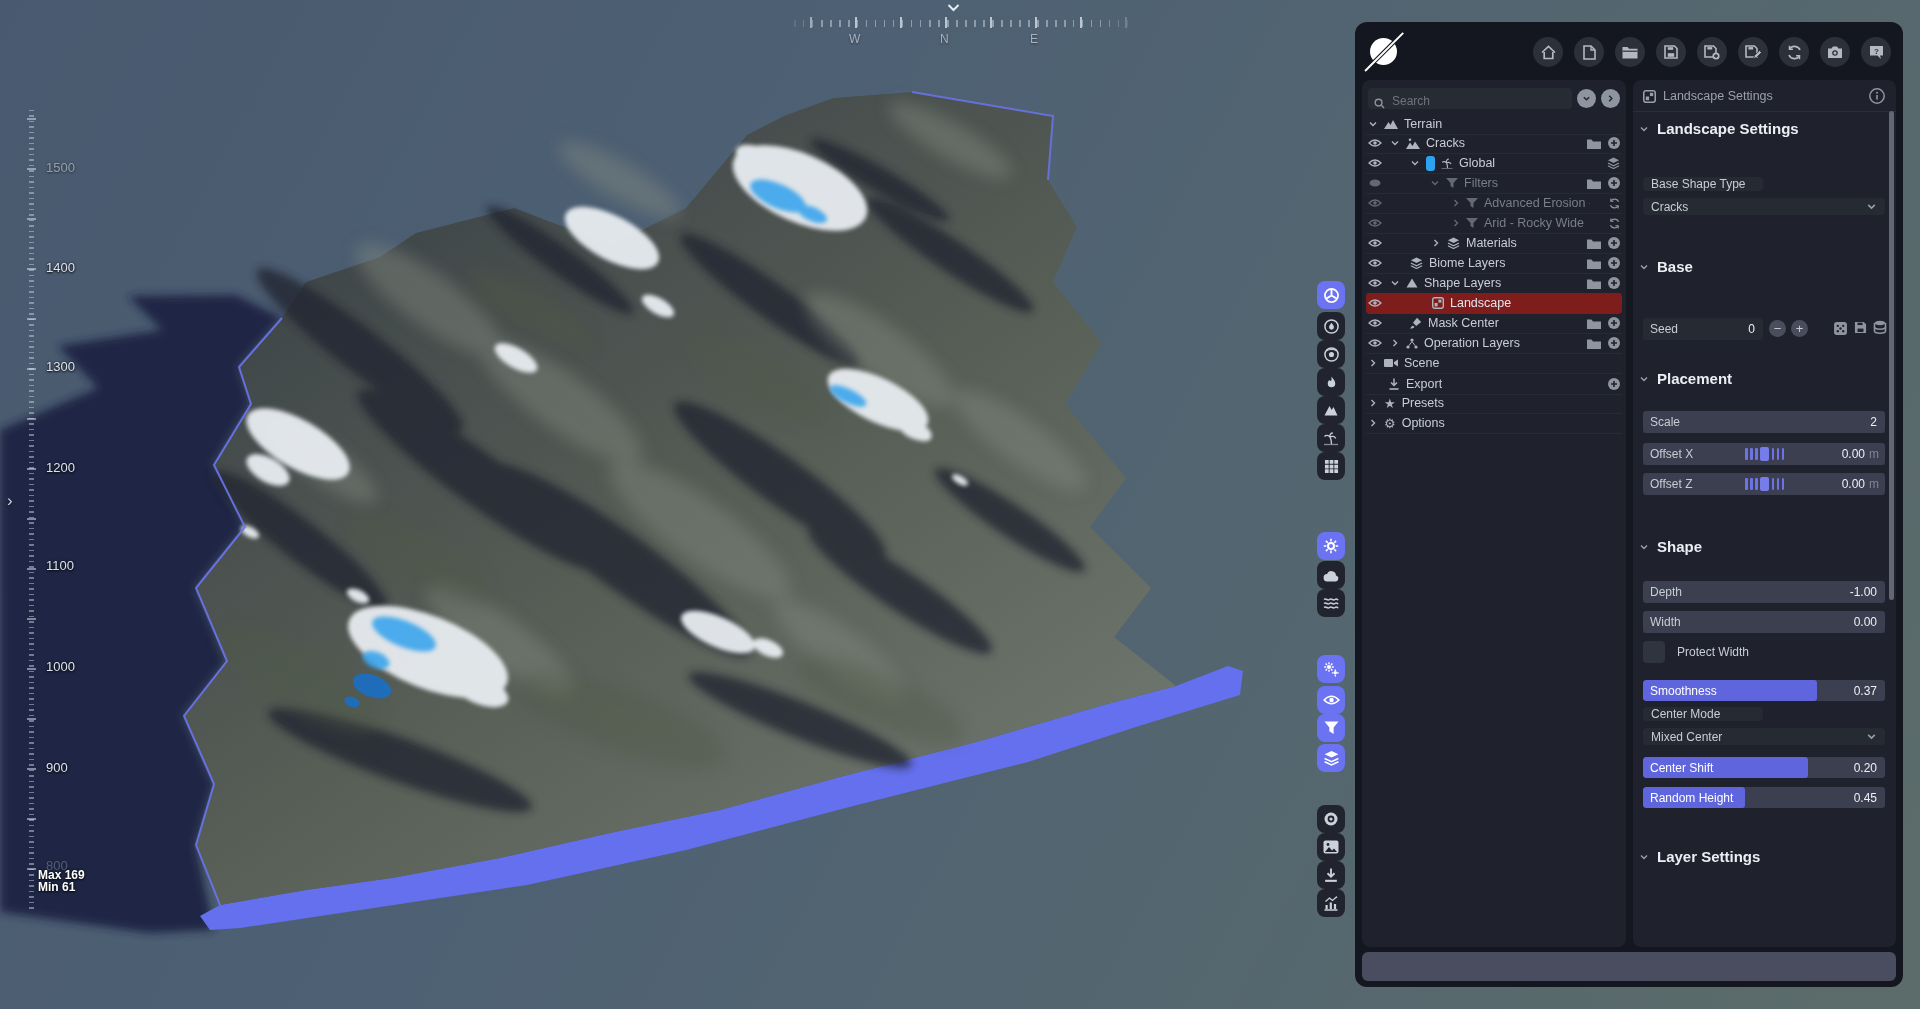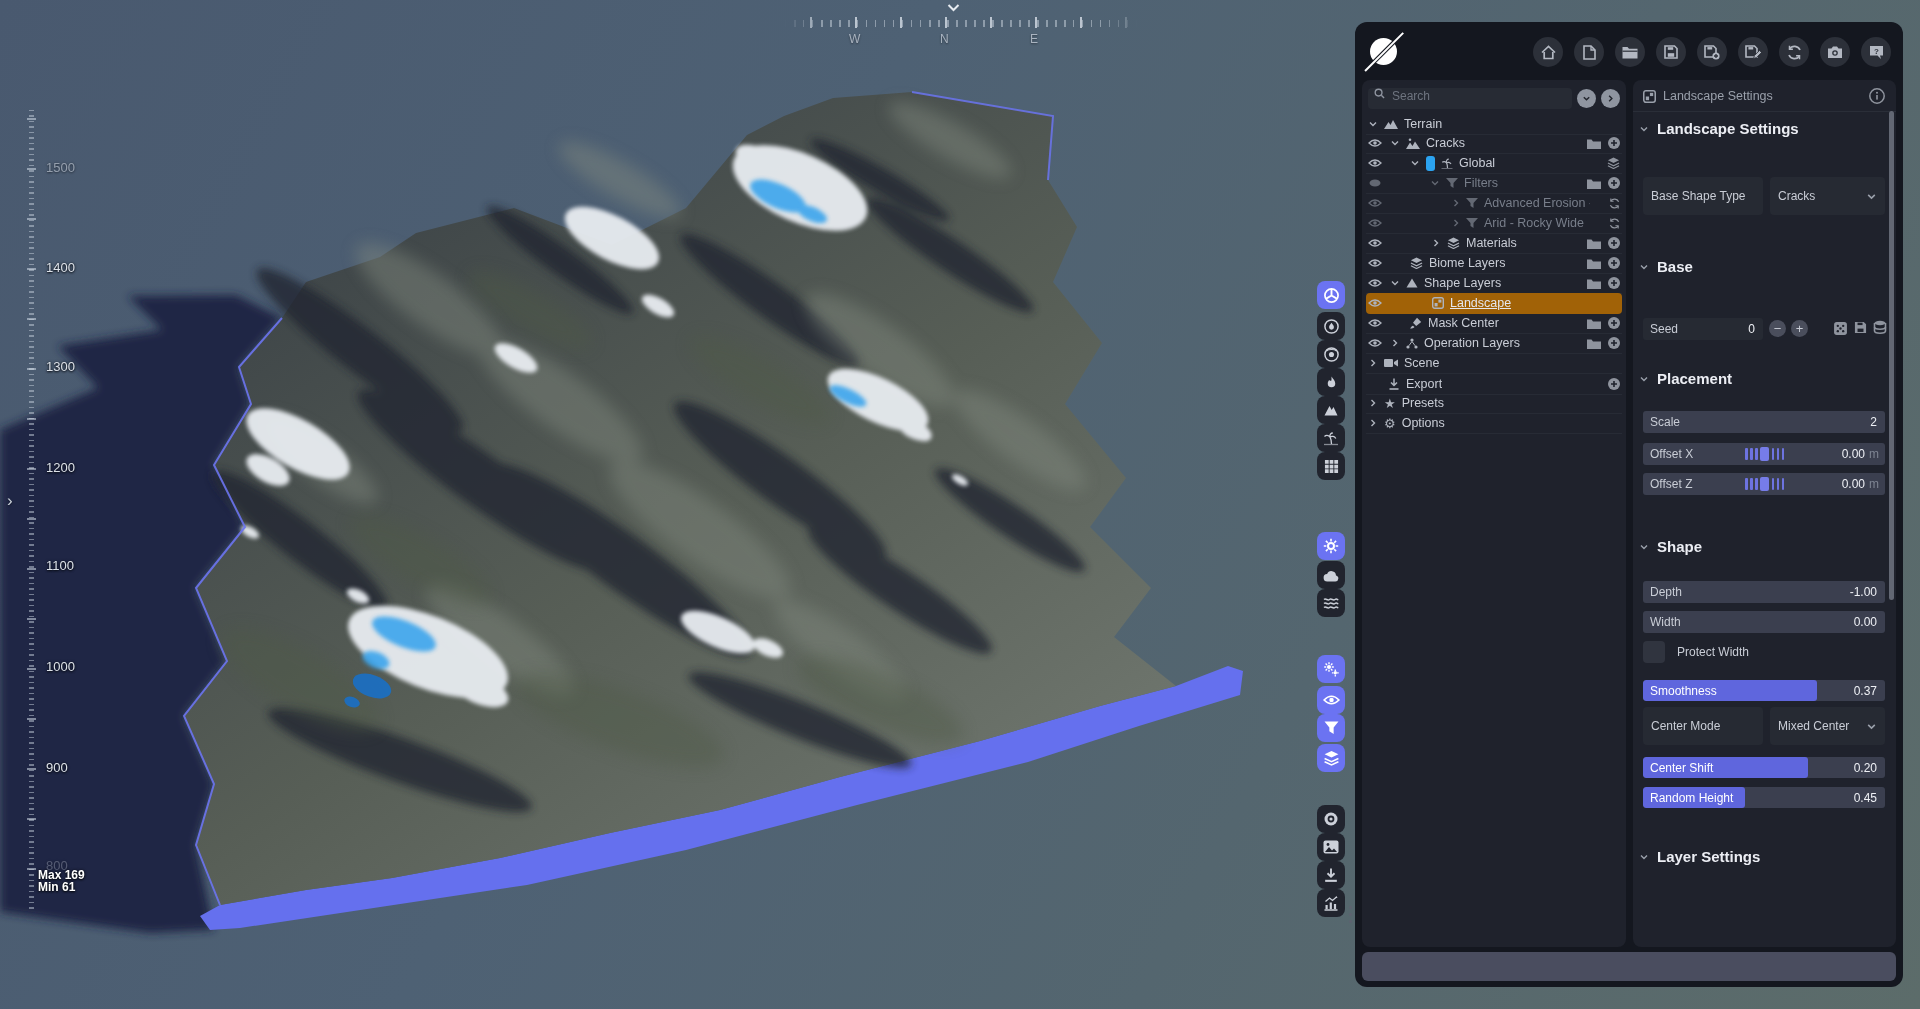--- a/index.html
+++ b/index.html
@@ -41,47 +41,47 @@
   .logo .slash-dark{position:absolute;left:-4px;top:17px;width:46px;height:4px;background:#14171f;transform:rotate(-45deg);}
   .logo .slash-light{position:absolute;left:-8px;top:18px;width:54px;height:1.6px;background:#fff;transform:rotate(-45deg);}
 
   .subpanel{position:absolute;top:58px;height:867px;background:#1f222c;border-radius:8px;}
   .sub-left{left:7px;width:264px;}
   .sub-right{left:278px;width:263px;}
   .bottom-bar{position:absolute;left:7px;top:930px;width:534px;height:29px;border-radius:6px;background:#4a4d5f;}
 
   
   .search-wrap{position:absolute;left:6px;top:8px;width:252px;height:21px;display:flex;align-items:center;}
-  .search-box{flex:1;height:21px;background:#272b34;border-radius:4px;display:flex;align-items:flex-start;padding:0 6px;gap:5px;}
+  .search-box{flex:1;height:21px;background:#272b34;border-radius:4px;display:flex;align-items:flex-end;padding:0 6px;gap:5px;}
   .search-box input{background:transparent;border:0;outline:0;color:#c9cdd6;font-size:12px;width:120px;font-family:"Liberation Sans",sans-serif;}
   .search-box input::placeholder{color:#6e747f;}
   .scirc{width:19px;height:19px;border-radius:50%;background:#8f95a0;color:#23262e;display:flex;align-items:center;justify-content:center;margin-left:5px;cursor:pointer;}
   .trow{position:absolute;left:4px;width:256px;height:20px;display:flex;align-items:center;border-bottom:1px solid #272b35;font-size:12.5px;color:#c9cdd6;cursor:pointer;}
-  .trow.sel{background:#a16207;border-radius:4px;border-bottom:1px solid transparent;color:#e4e6ee;text-decoration:underline;}
+  .trow.sel{background:#7f1d1d;border-radius:4px;border-bottom:1px solid transparent;color:#e4e6ee;}
   .trow.dim{color:#787e8a;}
   .tic{display:inline-flex;align-items:center;justify-content:center;color:#aeb3bd;flex:none;}
   .trow.dim .tic{color:#636873;}
   .tlabel{margin-left:6px;white-space:nowrap;overflow:hidden;}
   .rgrp{margin-left:auto;display:flex;gap:7px;align-items:center;color:#8f949e;padding-right:2px;}
   .pill{width:9px;height:15px;border-radius:3px;background:#2ba3f0;flex:none;}
 
   
   .set-header{position:absolute;left:10px;top:7px;width:243px;height:18px;display:flex;align-items:center;gap:7px;color:#9aa0ab;font-size:12.5px;}
   .set-divider{position:absolute;left:0;top:31px;width:263px;height:1px;background:#2a2e38;}
   .h1{position:absolute;left:6px;width:240px;display:flex;align-items:center;gap:8px;color:#eceef4;font-size:15px;font-weight:bold;}
   .h1 .hch{color:#9aa0ab;}
   .vrow{position:absolute;left:10px;width:242px;height:22px;background:#3b3f4f;border-radius:3px;display:flex;align-items:center;font-size:12px;color:#c9cdd6;overflow:hidden;}
   .vrow .lab{margin-left:7px;position:relative;z-index:2;white-space:nowrap;}
   .vrow .val{margin-left:auto;margin-right:8px;color:#eef0f5;position:relative;z-index:2;}
   .vrow .unit{margin:0 6px 0 -4px;color:#7e8492;position:relative;z-index:2;}
   .sfill{position:absolute;left:0;top:0;bottom:0;background:#5f66dd;border-radius:3px;}
   .scrub{position:absolute;left:102px;top:4px;height:14px;display:flex;align-items:center;gap:2.5px;}
   .scrub i{width:2.5px;height:12px;background:#6d73e0;border-radius:1px;}
   .scrub i.big{width:9px;height:14px;background:#767ce8;border-radius:2px;}
-  .drow{position:absolute;left:10px;width:242px;height:38px;display:flex;gap:7px;font-size:12px;color:#c9cdd6;}
+  .drow{position:absolute;left:10px;width:242px;height:38px;display:flex;gap:7px;font-size:12px;color:#c9cdd6;flex-direction:column;}
   .dlab{width:112px;background:#262a33;border-radius:4px;display:flex;align-items:center;padding-left:8px;}
   .dval{flex:1;background:#262a33;border-radius:4px;display:flex;align-items:center;padding:0 8px;cursor:pointer;}
   .dval .dcv{color:#9aa0ab;margin-left:auto;}
   .seedbox{position:absolute;left:10px;top:0;width:120px;height:22px;background:#262a33;border-radius:3px;display:flex;align-items:center;font-size:12px;color:#c9cdd6;}
   .stepbtn{width:17px;height:17px;border-radius:50%;background:#4a4e5c;color:#c9cdd6;display:flex;align-items:center;justify-content:center;font-size:13px;cursor:pointer;}
   .checkbox{width:22px;height:22px;border-radius:4px;background:#30343f;cursor:pointer;}
   .scrollbar{position:absolute;left:256px;top:31px;width:5px;height:489px;border-radius:3px;background:#6e7380;opacity:.85;}
   .iconbtn-plain{color:#8f949e;display:inline-flex;cursor:pointer;}
 </style>
 </head>

